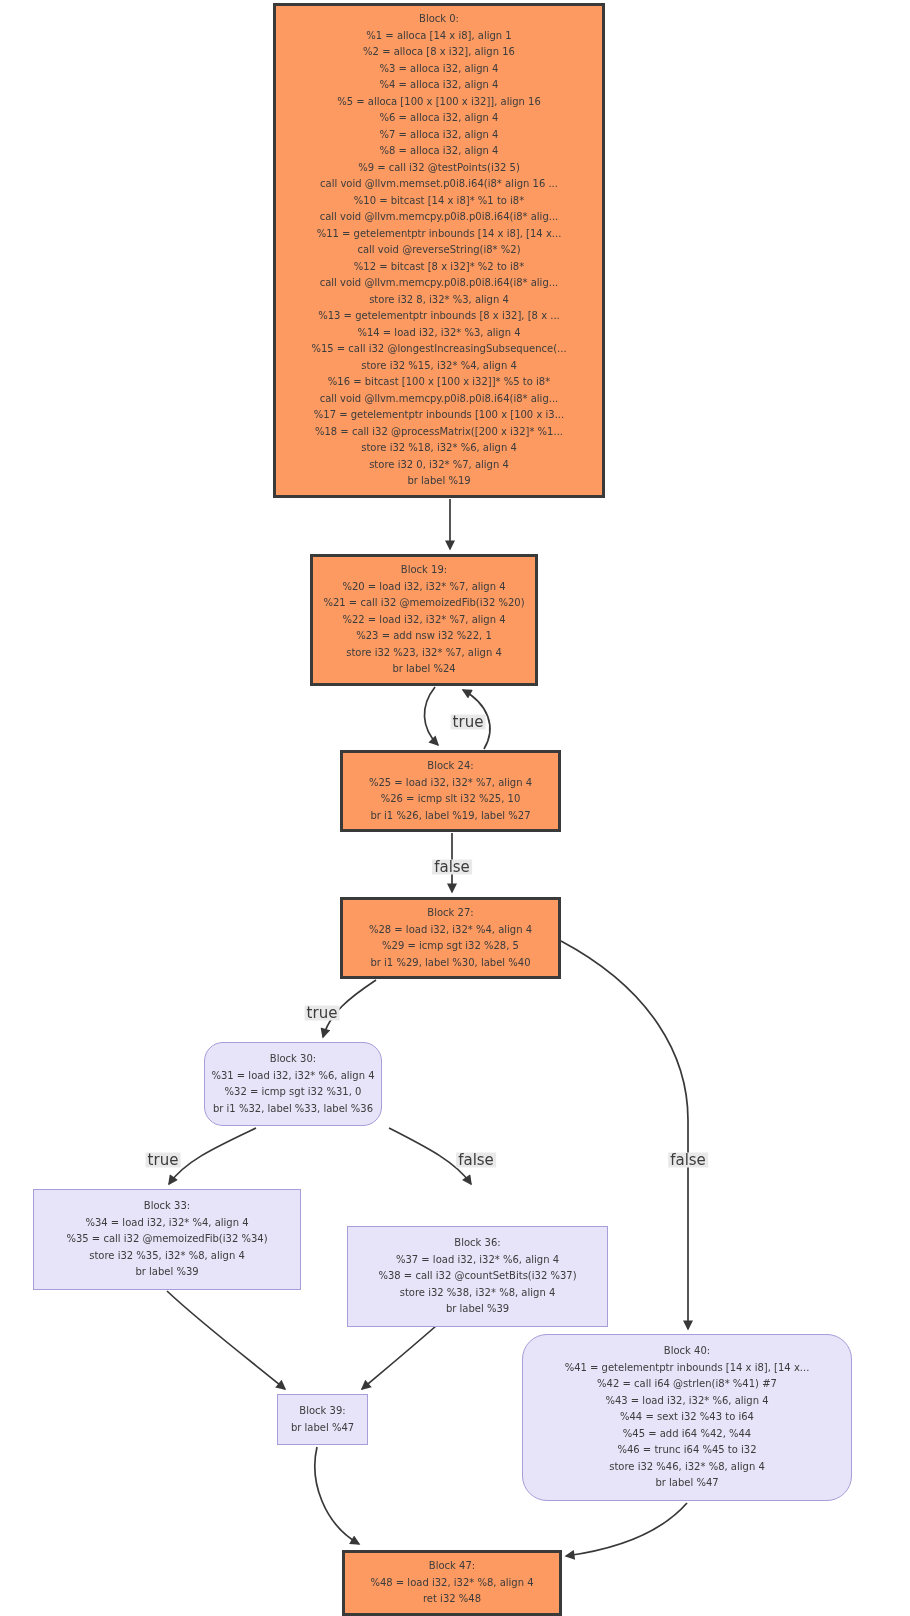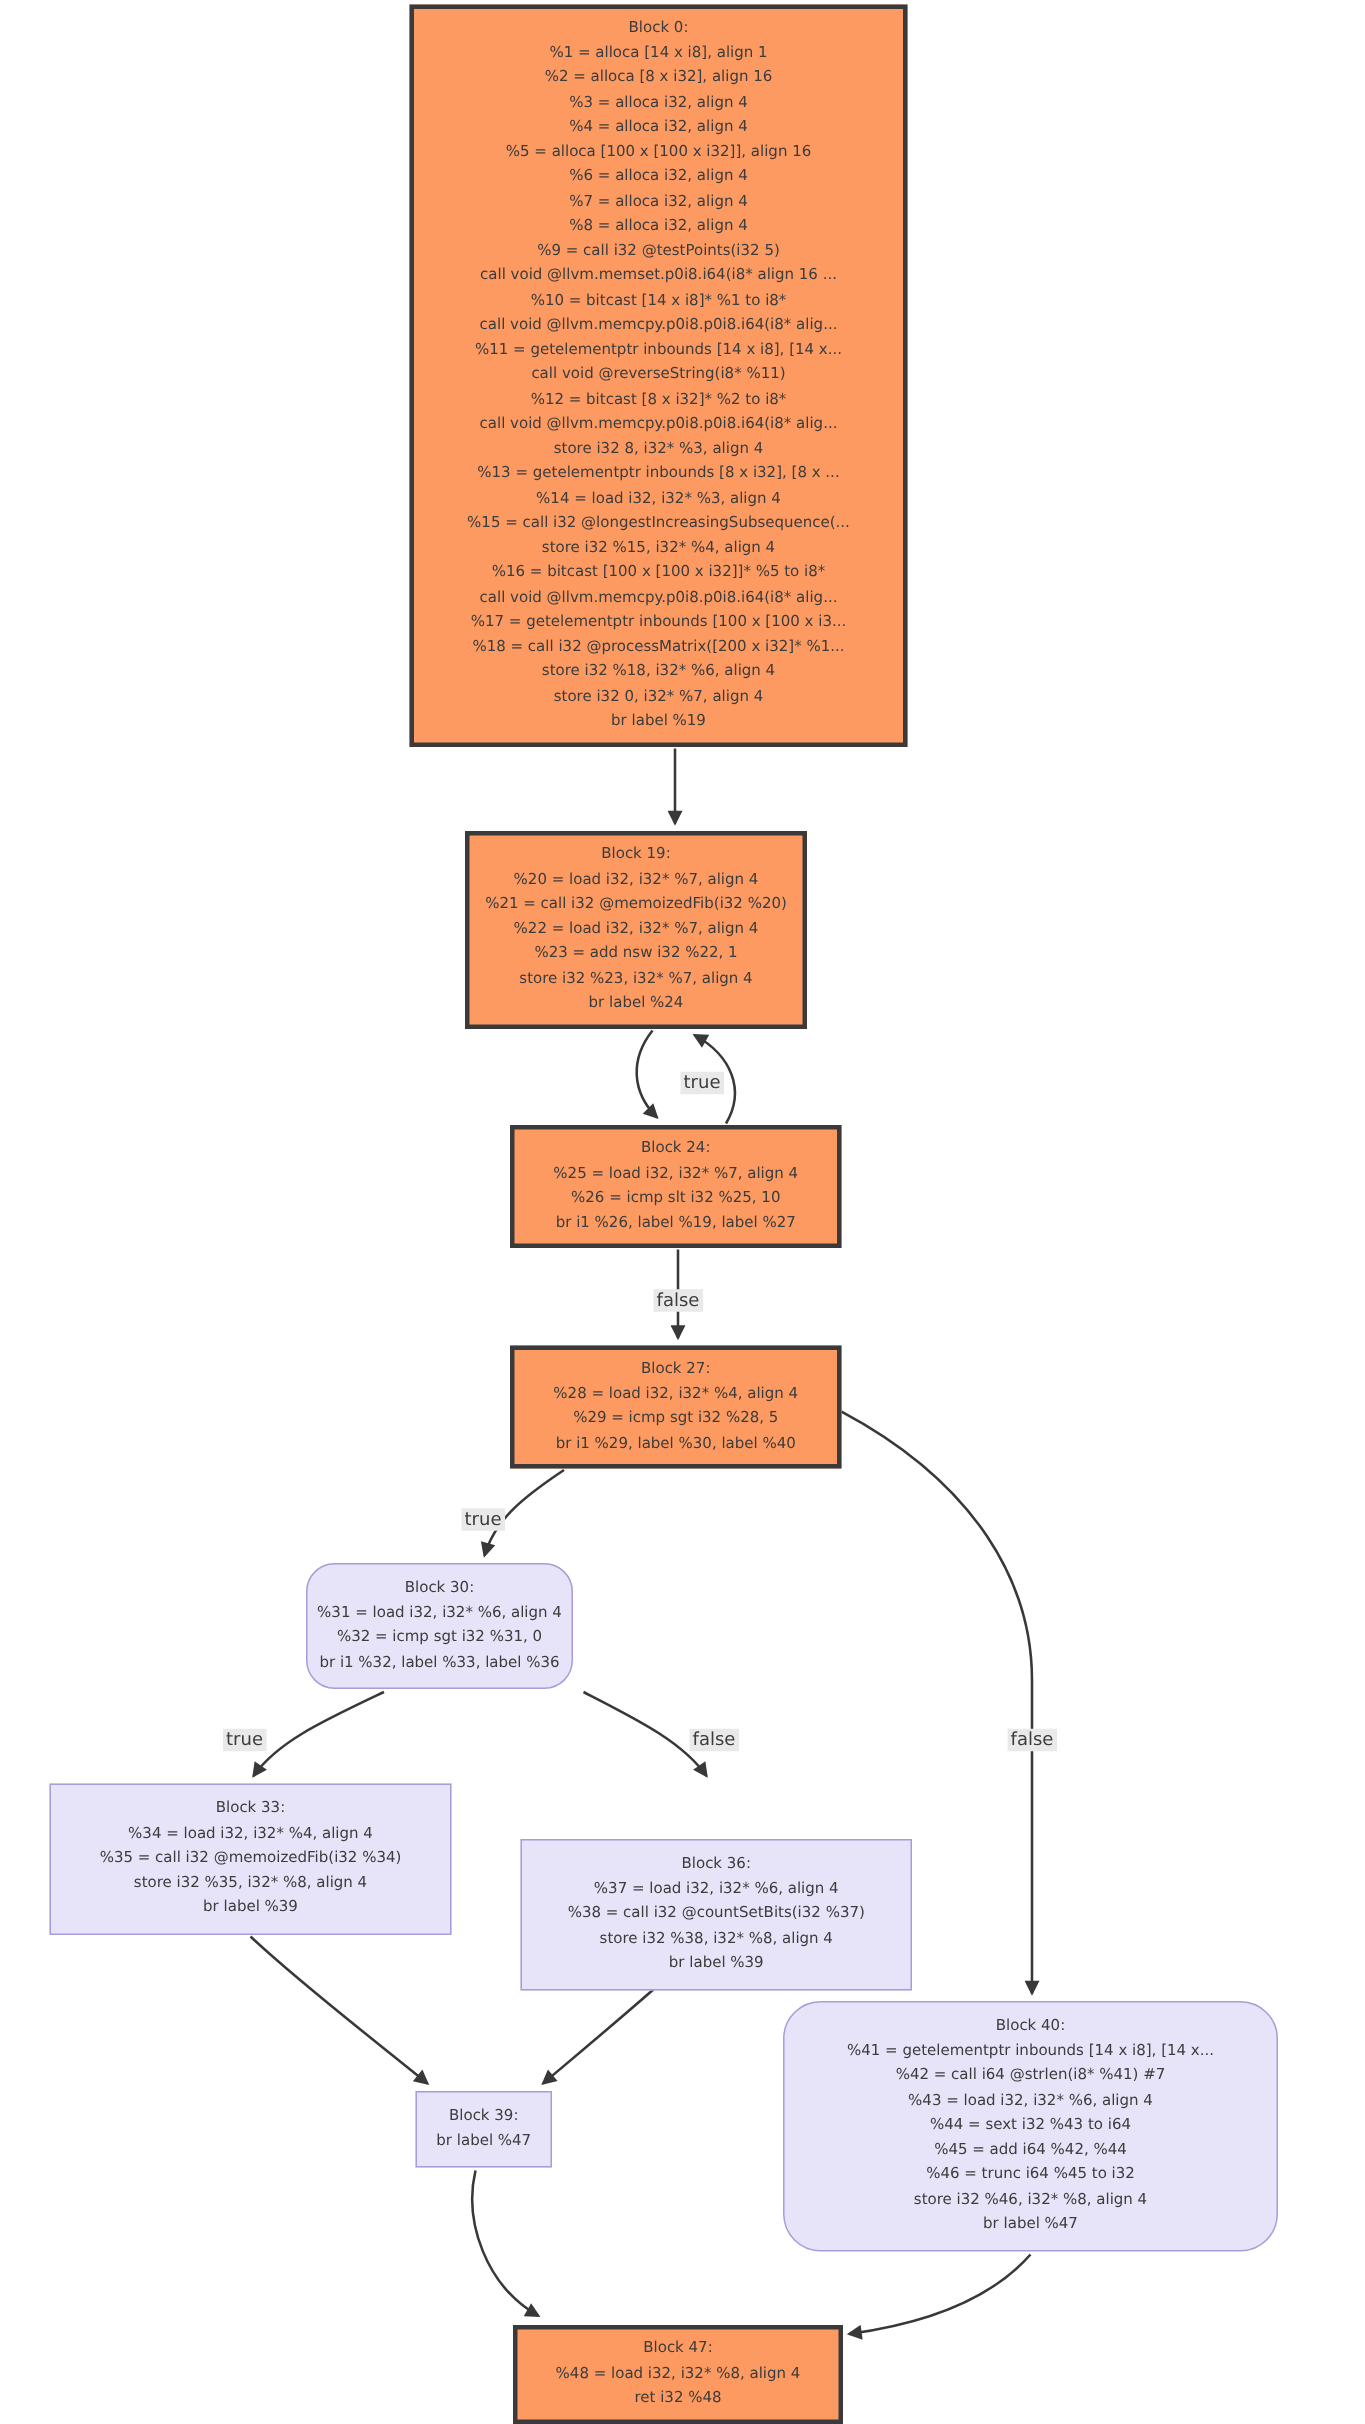--- a/index.html
+++ b/index.html
@@ -24,21 +24,21 @@
   .block{
     position:absolute;box-sizing:border-box;text-align:center;
     font-size:10px;line-height:16.5px;color:var(--text);
     white-space:nowrap;overflow:hidden;
   }
   .block.orange{background:var(--orange-fill);border:3px solid var(--orange-border);padding:5px 6px;}
   .block.lavender{background:var(--lavender-fill);border:1.5px solid var(--lavender-border);padding:8px 6px;}
   .edge-label{
     position:absolute;transform:translate(-50%,-50%);
     background:var(--label-bg);color:var(--text);
-    font-size:12px;line-height:15px;padding:0 2px;text-align:right;
+    font-size:15px;line-height:15px;padding:0 2px;text-align:right;
   }
 </style>
 </head>
 <body>
 
 <div class="canvas">
   <svg class="edges" width="910" height="1616" viewBox="0 0 910 1616" xmlns="http://www.w3.org/2000/svg">
     <defs>
       <marker id="arrow" viewBox="0 0 10 10" refX="8.5" refY="5" markerWidth="12" markerHeight="10" orient="auto-start-reverse" markerUnits="userSpaceOnUse">
         <path d="M0,0 L10,5 L0,10 z" style="fill:var(--edge)"></path>
@@ -68,21 +68,21 @@
         <div>%4 = alloca i32, align 4</div>
         <div>%5 = alloca [100 x [100 x i32]], align 16</div>
         <div>%6 = alloca i32, align 4</div>
         <div>%7 = alloca i32, align 4</div>
         <div>%8 = alloca i32, align 4</div>
         <div>%9 = call i32 @testPoints(i32 5)</div>
         <div>call void @llvm.memset.p0i8.i64(i8* align 16 ...</div>
         <div>%10 = bitcast [14 x i8]* %1 to i8*</div>
         <div>call void @llvm.memcpy.p0i8.p0i8.i64(i8* alig...</div>
         <div>%11 = getelementptr inbounds [14 x i8], [14 x...</div>
-        <div>call void @reverseString(i8* %11)</div>
+        <div>call void @reverseString(i8* %2)</div>
         <div>%12 = bitcast [8 x i32]* %2 to i8*</div>
         <div>call void @llvm.memcpy.p0i8.p0i8.i64(i8* alig...</div>
         <div>store i32 8, i32* %3, align 4</div>
         <div>%13 = getelementptr inbounds [8 x i32], [8 x ...</div>
         <div>%14 = load i32, i32* %3, align 4</div>
         <div>%15 = call i32 @longestIncreasingSubsequence(...</div>
         <div>store i32 %15, i32* %4, align 4</div>
         <div>%16 = bitcast [100 x [100 x i32]]* %5 to i8*</div>
         <div>call void @llvm.memcpy.p0i8.p0i8.i64(i8* alig...</div>
         <div>%17 = getelementptr inbounds [100 x [100 x i3...</div>

